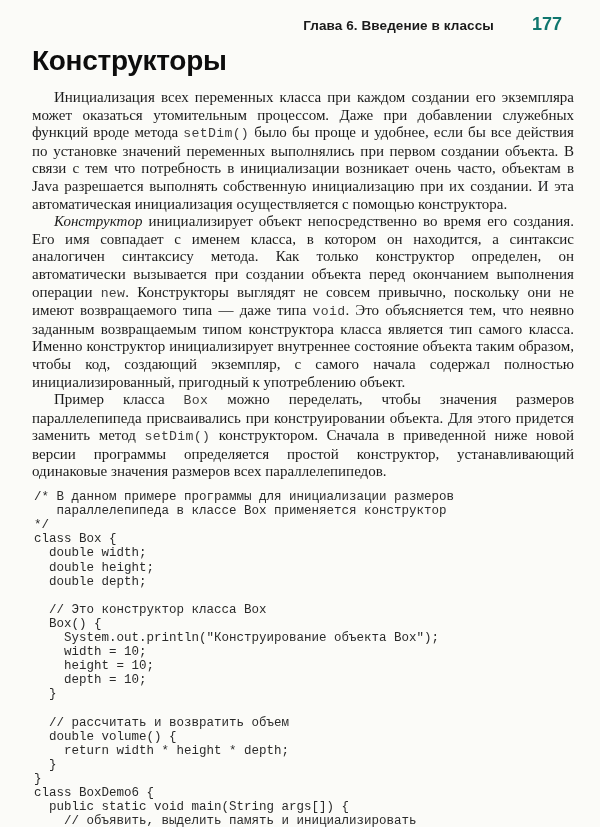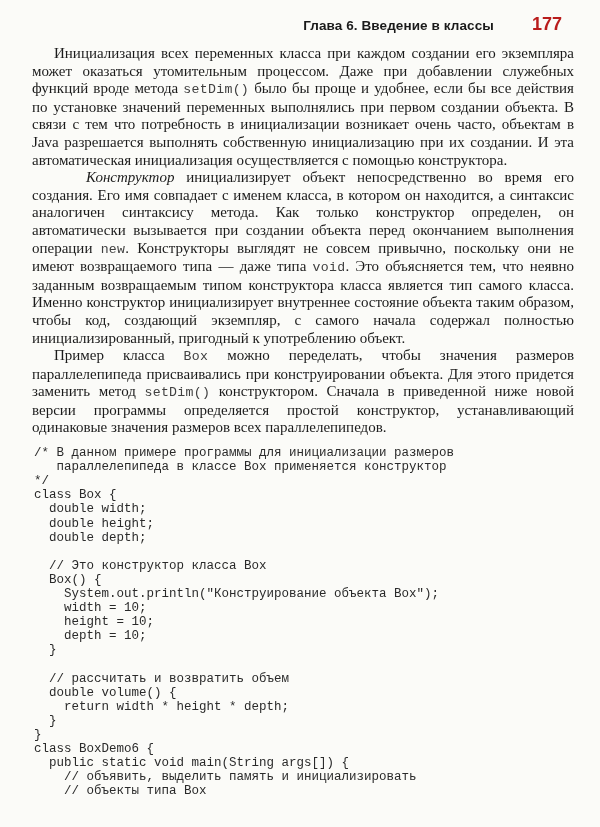--- a/index.html
+++ b/index.html
@@ -28,21 +28,21 @@
   }
   .chapter {
     font-size: 13.5px;
     font-weight: 600;
     color: #1a1a1a;
     letter-spacing: 0.1px;
   }
   .page-num {
     font-size: 18px;
     font-weight: 700;
-    color: #b91c1c;
+    color: #0f766e;
   }
   .section-title {
     font-family: "Liberation Sans", sans-serif;
     font-size: 28px;
     font-weight: 700;
     color: #0d0d0d;
     margin: 6px 0 12px 0;
     letter-spacing: -0.3px;
   }
   .body-text {
@@ -50,21 +50,21 @@
     font-size: 15px;
     line-height: 17.6px;
     text-align: justify;
     color: #1b1b1b;
   }
   .para {
     margin: 0;
     text-indent: 22px;
   }
   .run-normal { }
-  .run-italic { font-style: italic; margin-left: 32px; }
+  .run-italic { font-style: italic; }
   .run-mono {
     font-family: "Liberation Mono", "DejaVu Sans Mono", monospace;
     font-size: 0.88em;
     letter-spacing: 0.3px;
     color: #404040;
   }
   .code-listing {
     font-family: "Liberation Mono", "DejaVu Sans Mono", monospace;
     font-size: 12.5px;
     line-height: 14.1px;
@@ -76,20 +76,21 @@
 </head>
 <body>
 
 <div class="page">
 
   <header class="page-header">
     <span class="chapter">Глава 6. Введение в классы</span>
     <span class="page-num">177</span>
   </header>
 
+  <h1 class="section-title">Конструкторы</h1>
 
   <div class="body-text">
     <p class="para"><span class="run-normal">Инициализация всех переменных класса при каждом создании его экземпляра может оказаться утомительным процессом. Даже при добавлении служебных функций вроде метода </span><span class="run-mono">setDim()</span><span class="run-normal"> было бы проще и удобнее, если бы все действия по установке значений переменных выполнялись при первом создании объекта. В связи с тем что потребность в инициализации возникает очень часто, объектам в Java разрешается выполнять собственную инициализацию при их создании. И эта автоматическая инициализация осуществляется с помощью конструктора.</span></p>
     <p class="para"><span class="run-italic">Конструктор</span><span class="run-normal"> инициализирует объект непосредственно во время его создания. Его имя совпадает с именем класса, в котором он находится, а синтаксис аналогичен синтаксису метода. Как только конструктор определен, он автоматически вызывается при создании объекта перед окончанием выполнения операции </span><span class="run-mono">new</span><span class="run-normal">. Конструкторы выглядят не совсем привычно, поскольку они не имеют возвращаемого типа — даже типа </span><span class="run-mono">void</span><span class="run-normal">. Это объясняется тем, что неявно заданным возвращаемым типом конструктора класса является тип самого класса. Именно конструктор инициализирует внутреннее состояние объекта таким образом, чтобы код, создающий экземпляр, с самого начала содержал полностью инициализированный, пригодный к употреблению объект.</span></p>
     <p class="para"><span class="run-normal">Пример класса </span><span class="run-mono">Box</span><span class="run-normal"> можно переделать, чтобы значения размеров параллелепипеда присваивались при конструировании объекта. Для этого придется заменить метод </span><span class="run-mono">setDim()</span><span class="run-normal"> конструктором. Сначала в приведенной ниже новой версии программы определяется простой конструктор, устанавливающий одинаковые значения размеров всех параллелепипедов.</span></p>
   </div>
 
   <pre class="code-listing">/* В данном примере программы для инициализации размеров
    параллелепипеда в классе Box применяется конструктор
 */

